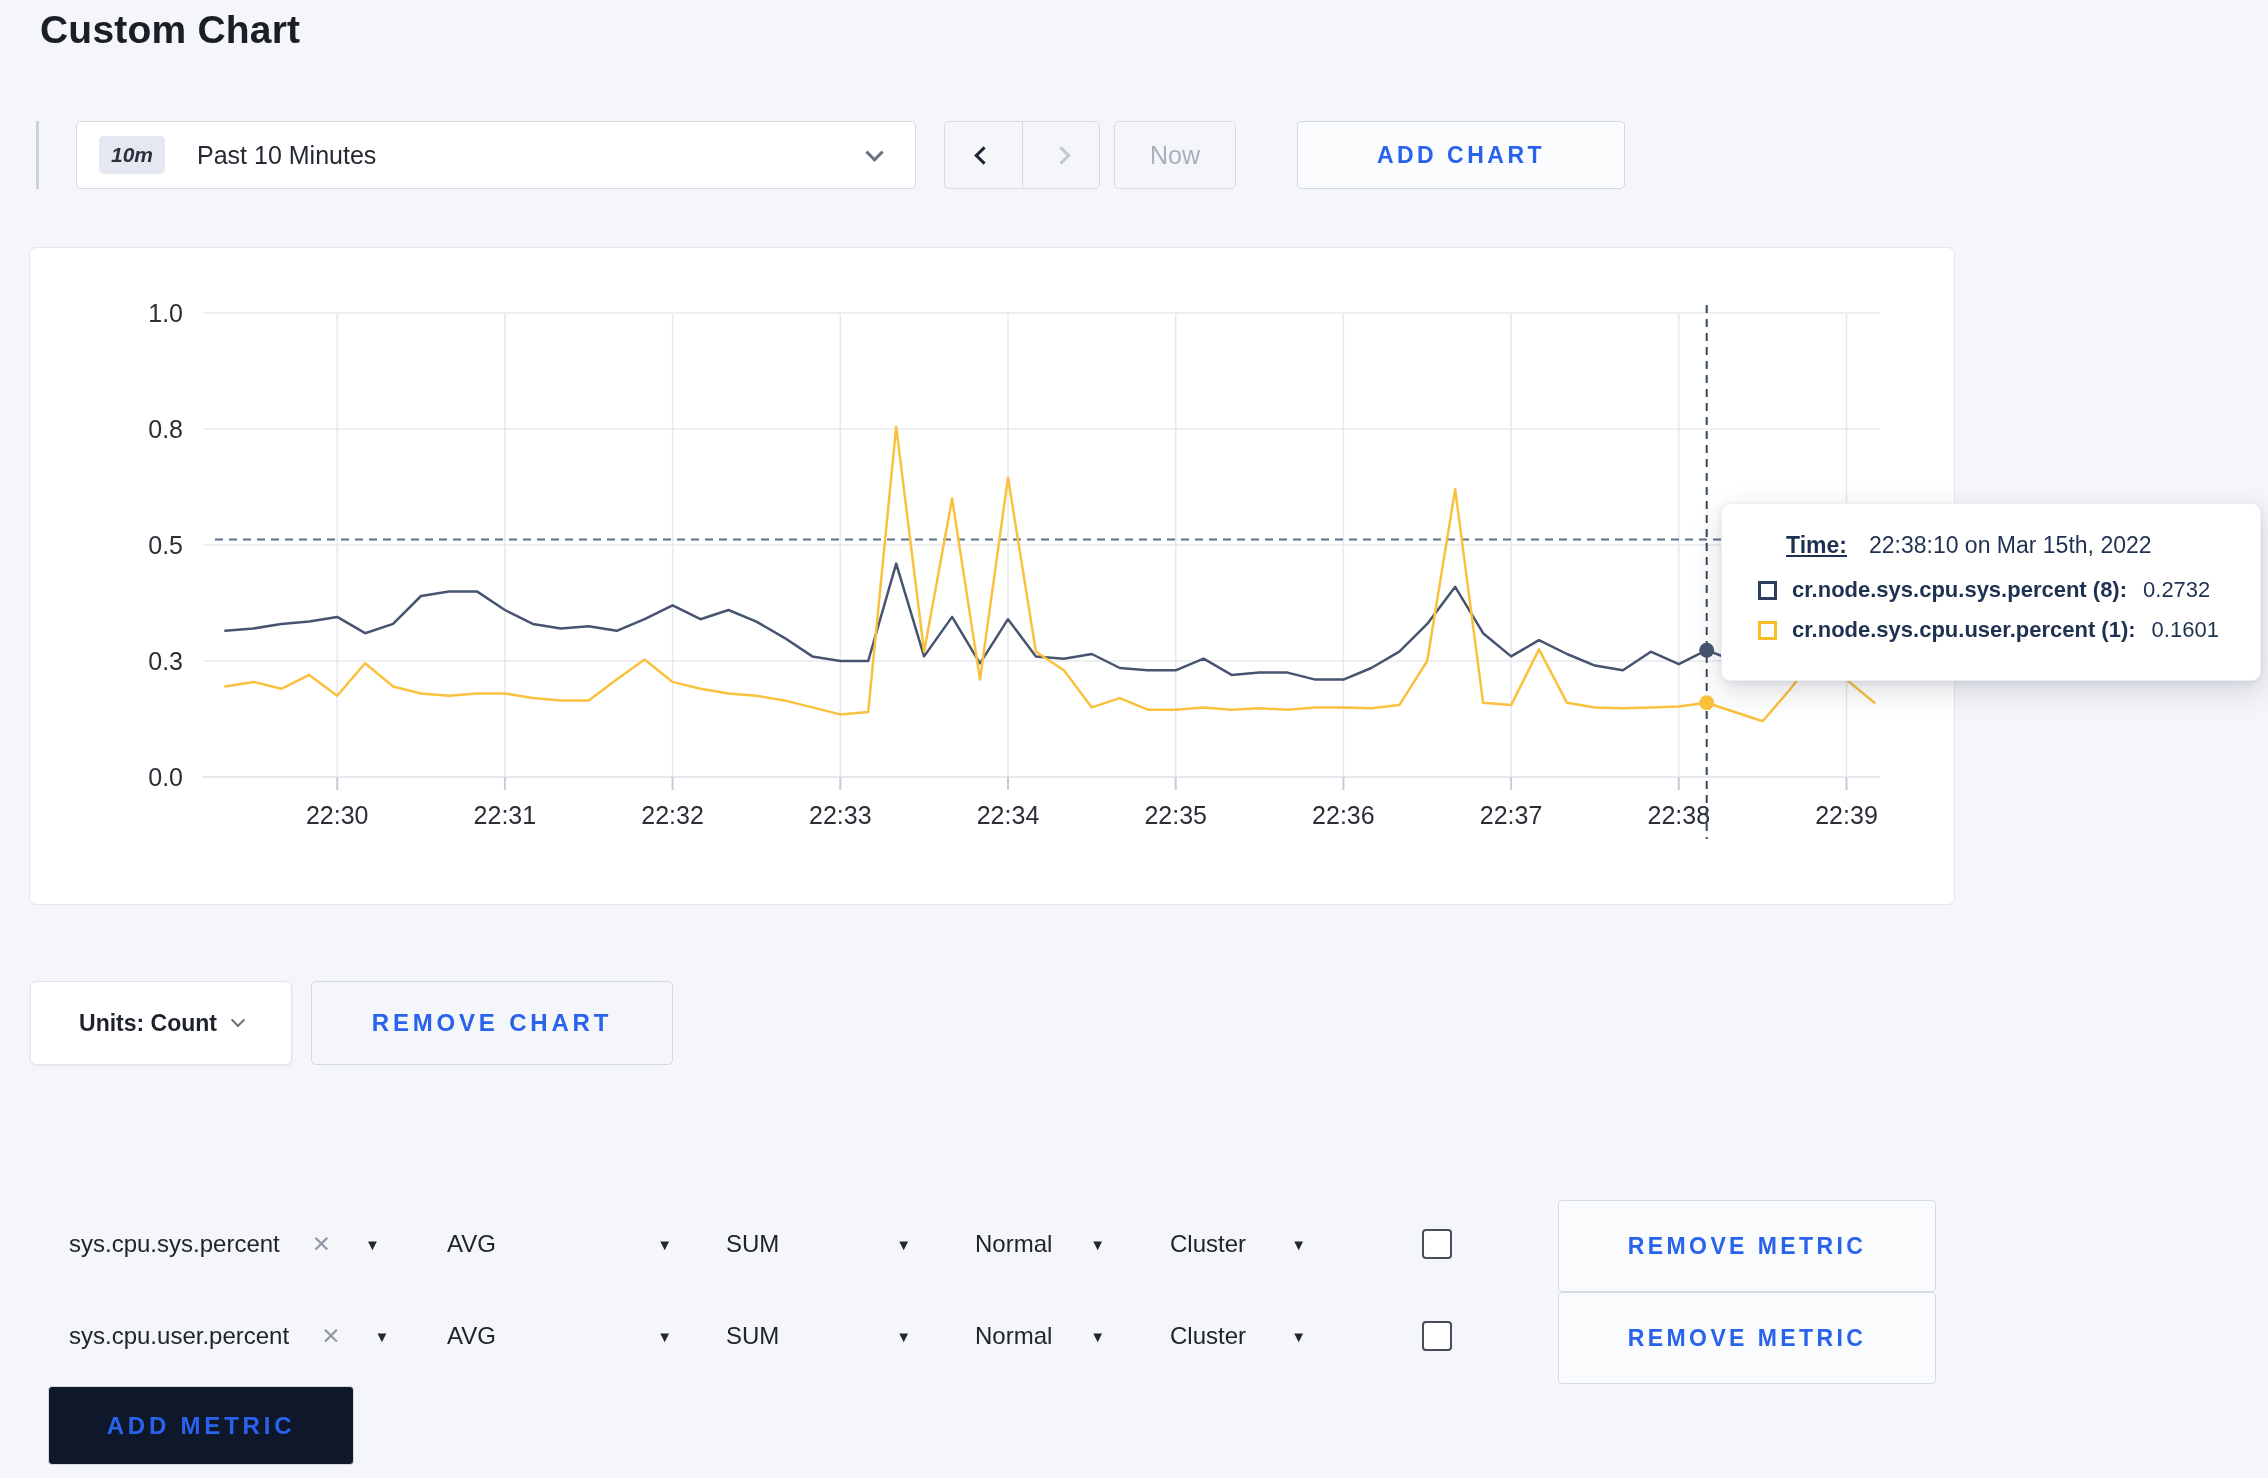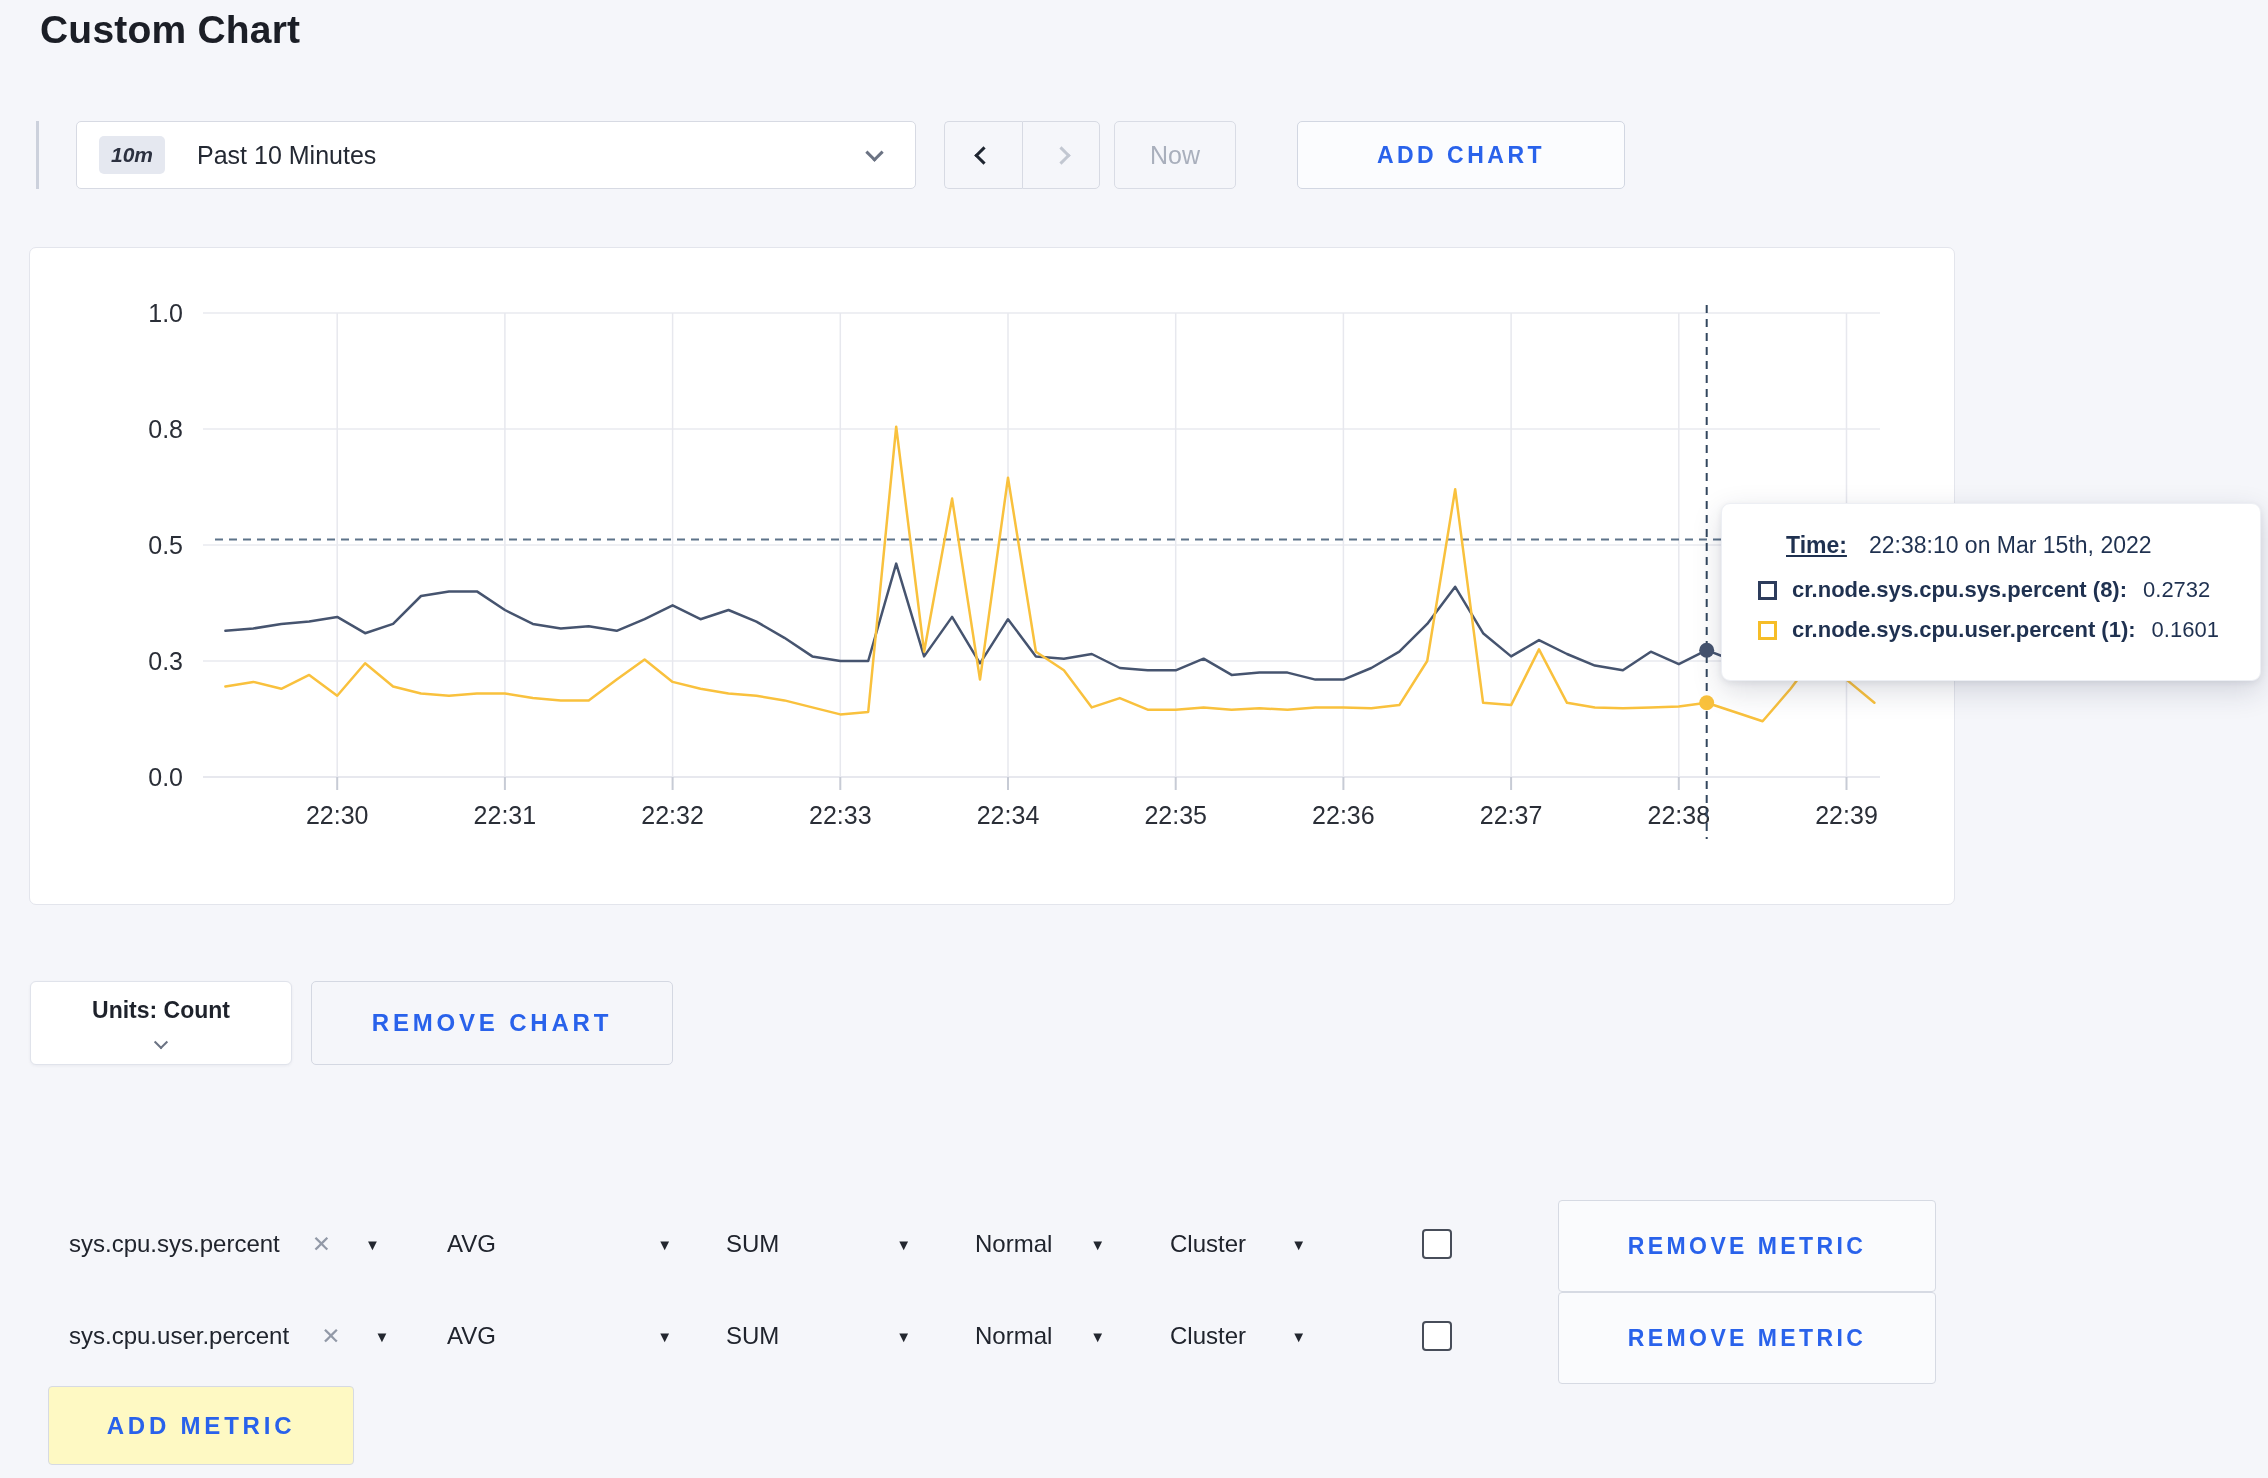--- a/index.html
+++ b/index.html
@@ -89,21 +89,21 @@
   .swatch.navy   { border:3.5px solid #2d3c5c; }
   .swatch.yellow { border:3.5px solid #f6bd28; }
   .tt-name { font-weight:700; margin-right:16px; }
   .tt-val  { font-weight:400; }
 
   
   .units-select {
     position:absolute; left:30px; top:981px; width:262px; height:84px;
     background:#fff; border:1.5px solid #e0e3eb; border-radius:6px;
     box-shadow:0 1px 3px rgba(30,40,70,.06);
-    display:flex; align-items:center; justify-content:center; gap:16px; cursor:pointer;flex-direction:column;
+    display:flex; align-items:center; justify-content:center; gap:16px; cursor:pointer;
   }
   .units-select .label { font-size:23px; font-weight:700; color:#1e222b; }
   .remove-chart-btn {
     position:absolute; left:311px; top:981px; width:362px; height:84px;
     background:transparent; border:1.5px solid #d4d8e2; border-radius:5px;
     font-family:inherit; font-size:24px; font-weight:700; letter-spacing:3.8px;
     color:#2962eb; cursor:pointer;
   }
 
   
@@ -125,21 +125,21 @@
     border:2px solid #474d59; border-radius:4px; background:#fff; cursor:pointer;
   }
   .remove-metric-btn {
     position:absolute; left:1558px; width:378px; height:92px;
     background:#fafbfd; border:1.5px solid #d6dae3; border-radius:4px;
     font-family:inherit; font-size:23px; font-weight:700; letter-spacing:3.4px;
     color:#2962eb; cursor:pointer;
   }
   .add-metric-btn {
     position:absolute; left:48px; top:1386px; width:306px; height:79px;
-    background:#fef9c3; border:1.5px solid #d6dae3; border-radius:4px;
+    background:#0f172a; border:1.5px solid #d6dae3; border-radius:4px;
     font-family:inherit; font-size:24px; font-weight:700; letter-spacing:3.8px;
     color:#2962eb; cursor:pointer;
   }
 </style>
 </head>
 <body>
 
 <div class="page">
 
   <h1 class="page-title">Custom Chart</h1>

